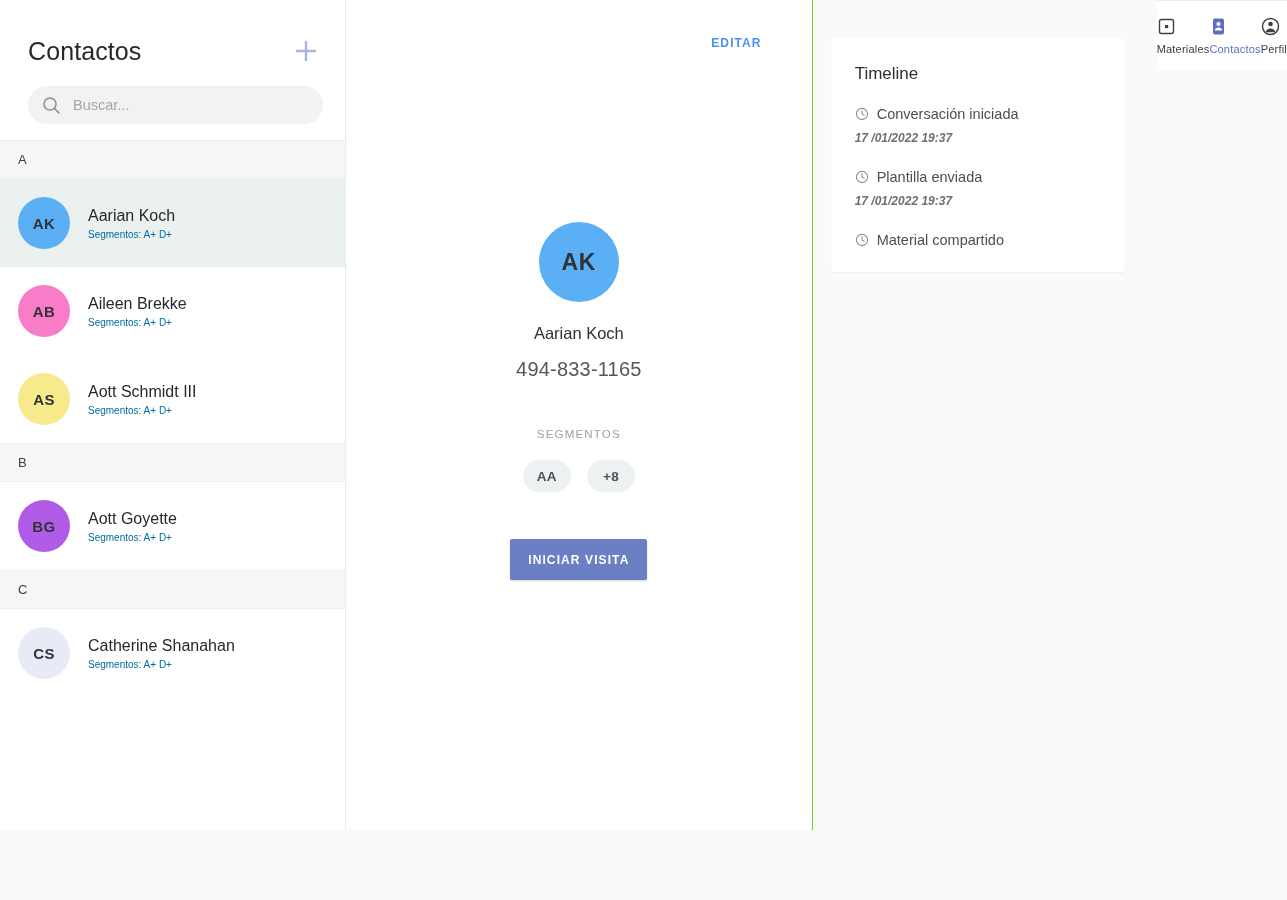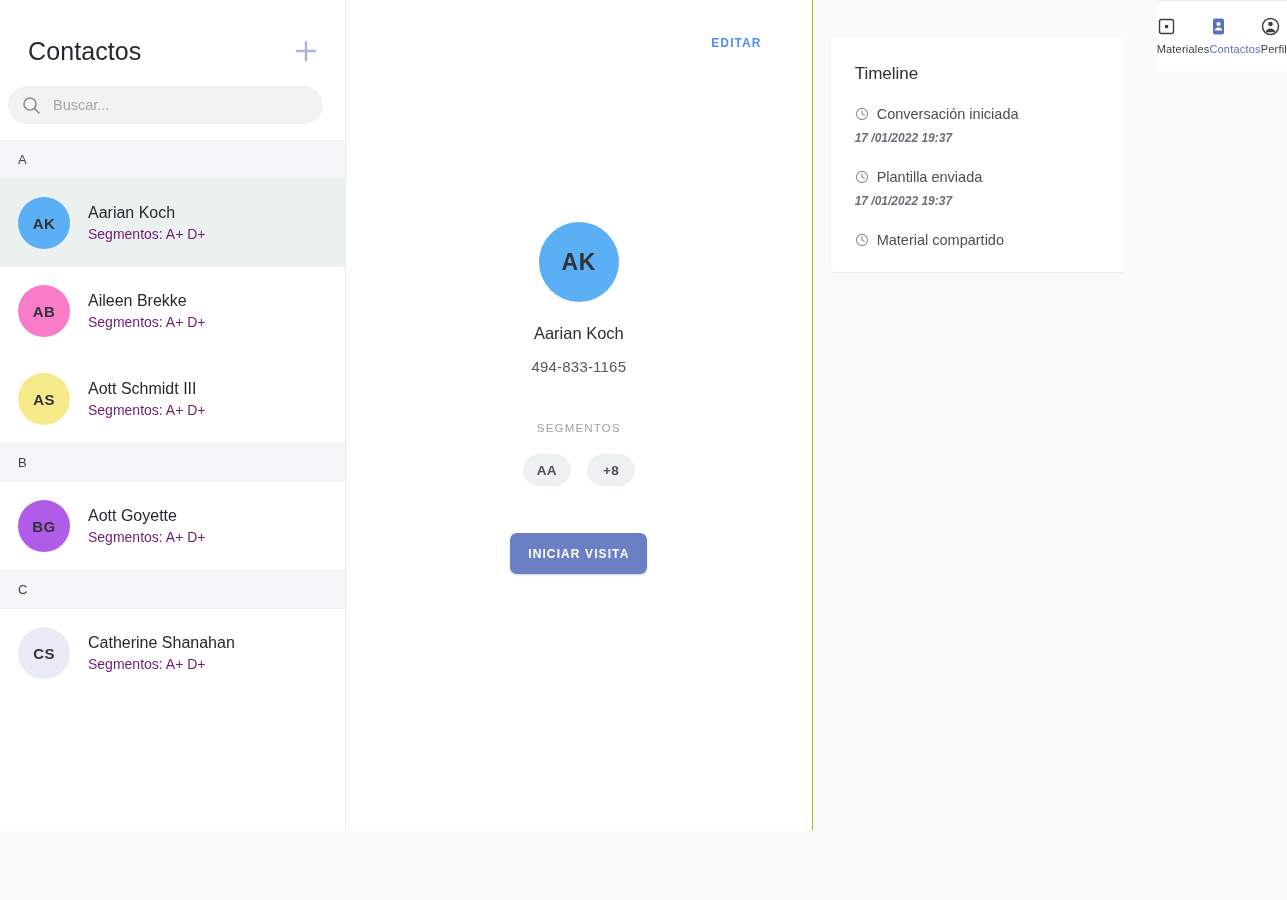--- a/index.html
+++ b/index.html
@@ -45,21 +45,21 @@
     font-weight: 400;
     letter-spacing: .1px;
   }
   .add-btn {
     width: 34px; height: 34px;
     display: flex; align-items: center; justify-content: center;
     cursor: pointer;
   }
   .add-btn svg { display: block; }
 
-  .search-wrap { padding: 18px 22px 16px 8px; }
+  .search-wrap { padding: 18px 22px 16px 28px; }
   .search-box {
     height: 38px;
     background: #f2f2f3;
     border-radius: 19px;
     display: flex;
     align-items: center;
     padding: 0 14px;
     gap: 12px;
   }
   .search-box svg { flex: 0 0 auto; display:block; }
@@ -110,22 +110,22 @@
     color: #2f3337;
     letter-spacing: .4px;
   }
   .contact-text { display: flex; flex-direction: column; gap: 4px; min-width: 0;}
   .contact-name {
     font-size: 16px;
     color: #24292e;
     white-space: nowrap;
   }
   .contact-sub {
-    font-size: 14px;
-    color: #701a75;
+    font-size: 10px;
+    color: #0369a1;
     white-space: nowrap;
   }
 
   
   .main {
     flex: 1 1 auto;
     background: #ffffff;
     position: relative;
     display: flex;
     flex-direction: column;
@@ -163,21 +163,21 @@
     color: #2f3337;
     letter-spacing: .6px;
   }
   .profile-name {
     margin-top: 22px;
     font-size: 16.5px;
     color: #2b3034;
   }
   .profile-phone {
     margin-top: 15px;
-    font-size: 15px;
+    font-size: 20px;
     color: #53585d;
     letter-spacing: .2px;
   }
   .segments-label {
     margin-top: 47px;
     font-size: 11.5px;
     letter-spacing: 1.2px;
     color: #9aa0a6;
   }
   .chips {
@@ -198,21 +198,21 @@
     display: flex;
     align-items: center;
     justify-content: center;
     cursor: pointer;
   }
   .cta {
     margin-top: 47px;
     background: #6a7fc4;
     color: #ffffff;
     border: none;
-    border-radius: 7px;
+    border-radius: 2px;
     width: 137px;
     height: 41px;
     font-family: "Liberation Sans", sans-serif;
     font-size: 12px;
     font-weight: 700;
     letter-spacing: 1.1px;
     cursor: pointer;
     box-shadow: 0 1px 2px rgba(0,0,0,.18);
   }
 

